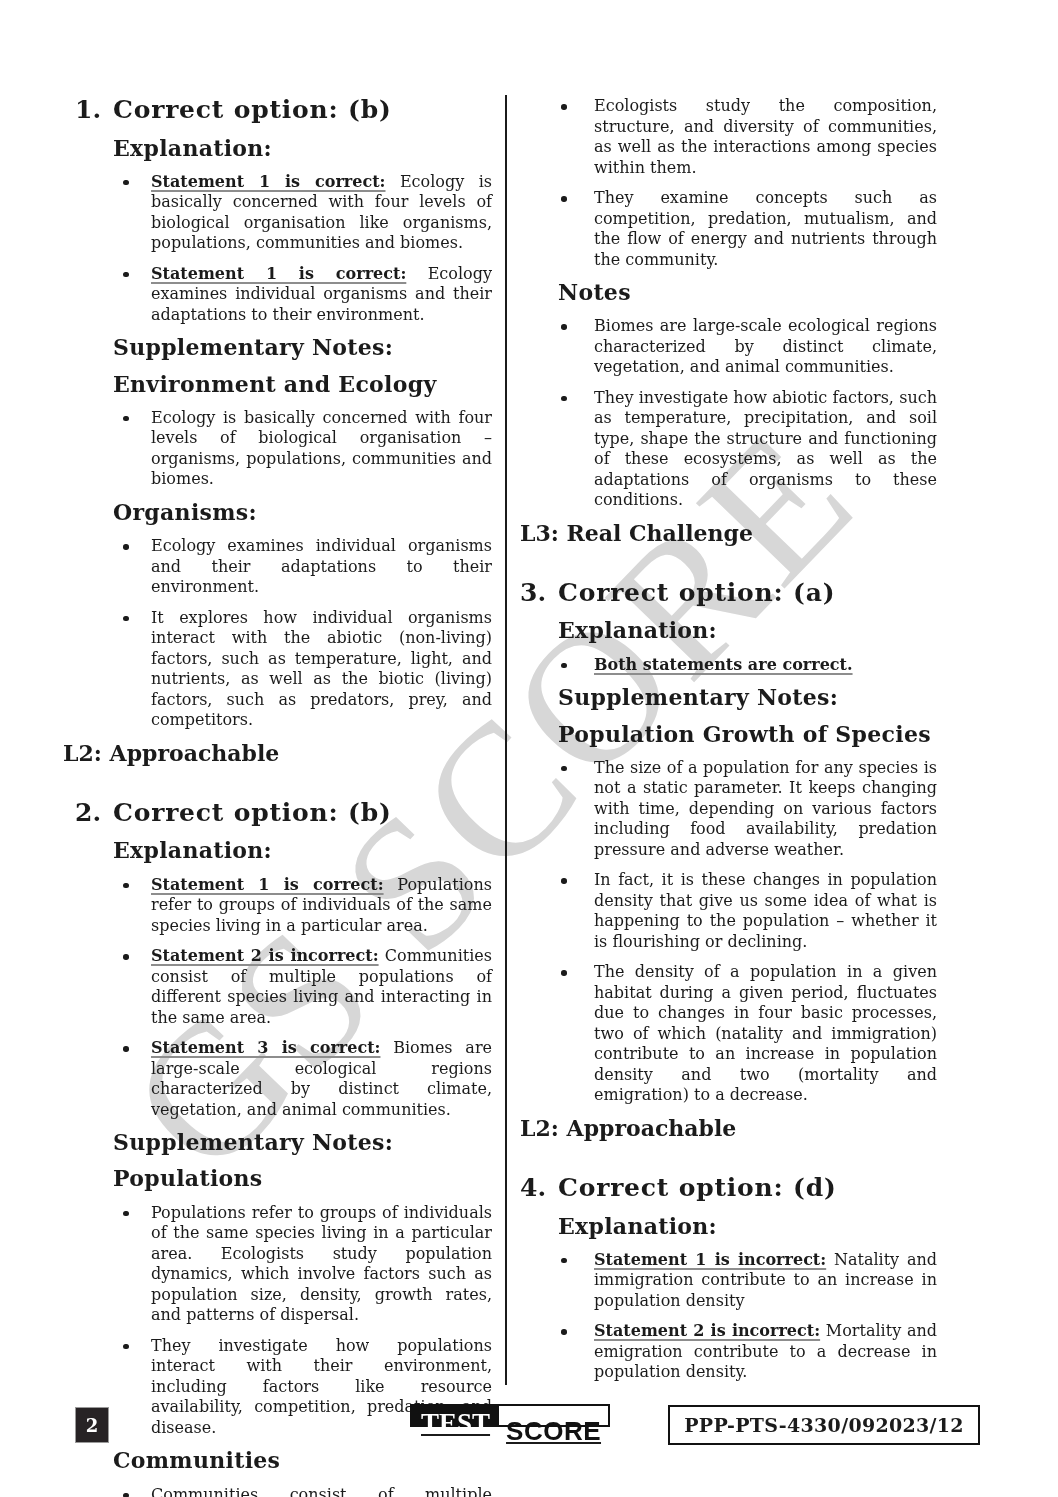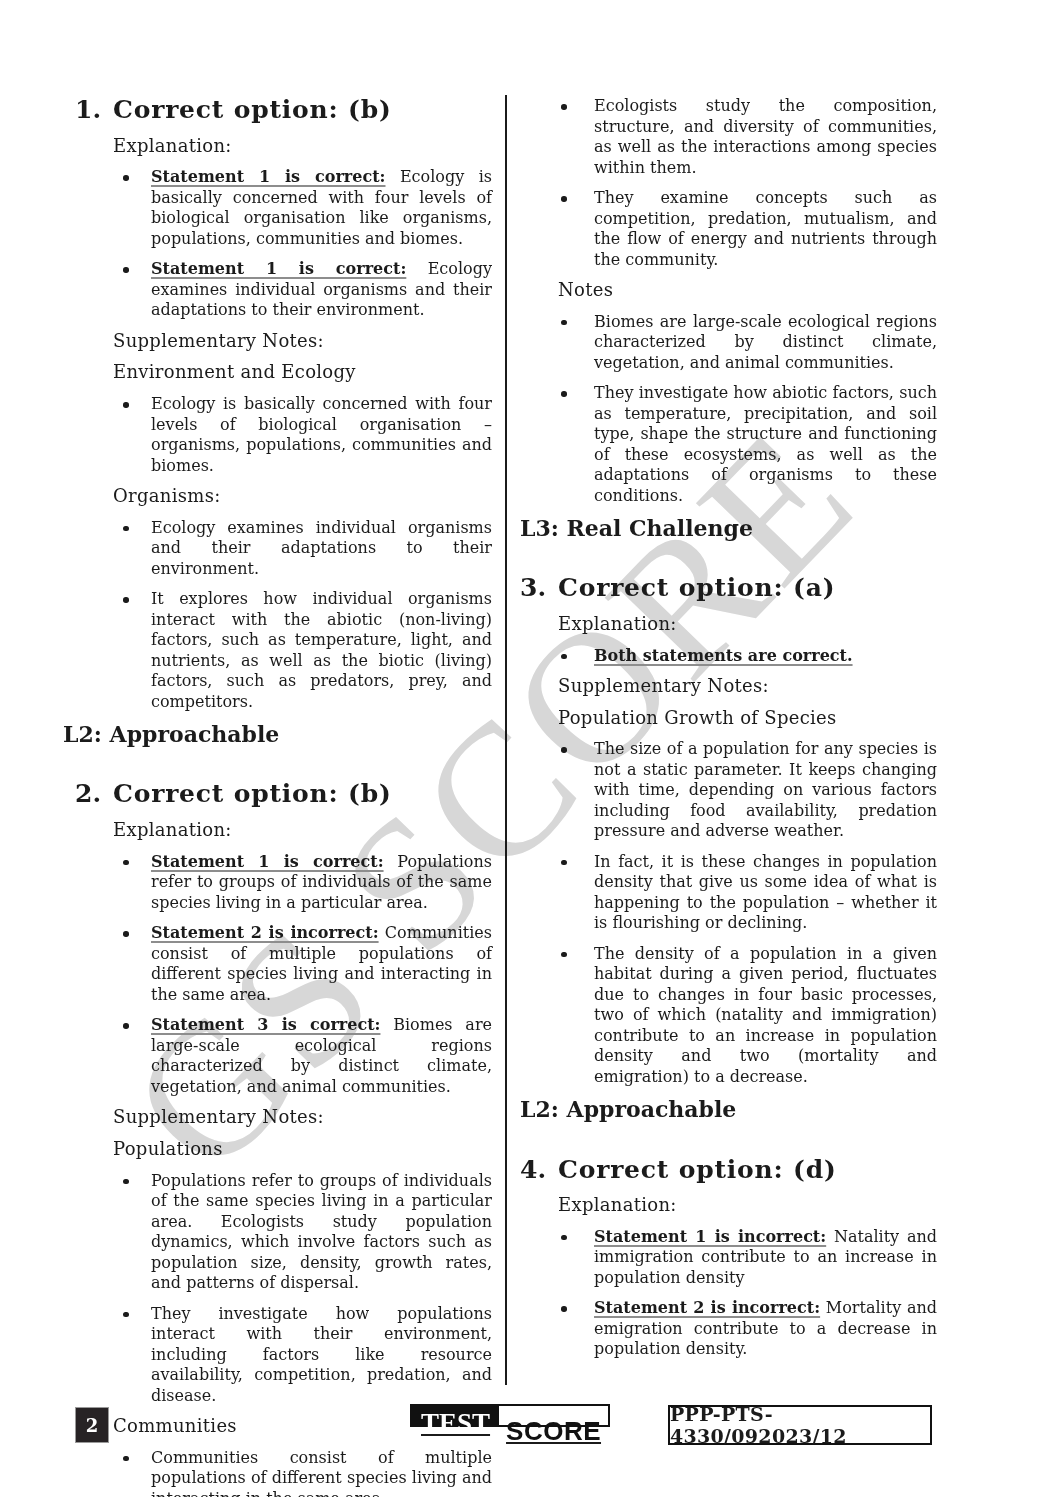--- a/index.html
+++ b/index.html
@@ -35,21 +35,21 @@
     --h-ind:38px;--num-ml:0px;--b-dot:41px;--b-text:74px;}
   .col > :first-child{margin-top:0;}
 
   
   .q-head{
     display:flex;font-size:25px;font-weight:bold;letter-spacing:0.8px;
     margin:34px 0 12px 0;line-height:1.1;
   }
   .q-num{flex:none;width:38px;margin-left:var(--num-ml);letter-spacing:0;}
   .sub,.topic{
-    font-size:18px;font-weight:normal;letter-spacing:0.3px;
+    font-size:22px;font-weight:bold;letter-spacing:0.3px;
     margin:2px 0 11px var(--h-ind);line-height:1.15;
   }
   .bullet{
     position:relative;margin:0 0 10px 0;padding-left:var(--b-text);
     font-size:16px;line-height:20.5px;text-align:justify;
   }
   .bullet::before{
     content:"";position:absolute;left:var(--b-dot);top:8px;
     width:5.5px;height:5.5px;border-radius:50%;background:#1b1b1b;
   }
@@ -80,21 +80,21 @@
     font-family:"Liberation Serif","DejaVu Serif",serif;
     font-weight:bold;font-size:27px;line-height:35px;padding:0 9px;
   }
   .brand-score{
     background:#ffffff;color:#111111;
     font-family:"Liberation Sans","DejaVu Sans",sans-serif;
     font-weight:bold;font-size:26px;line-height:35px;padding:8px 7px;
     letter-spacing:0.5px;
   }
   .doc-code-box{
-    position:absolute;left:668px;top:1405px;width:264px;height:40px;
+    position:absolute;left:668px;top:1405px;width:312px;height:40px;
     border:2px solid #111111;box-sizing:border-box;
     display:flex;align-items:center;justify-content:center;
     font-size:19px;font-weight:bold;letter-spacing:0.3px;z-index:2;
   }
 </style>
 </head>
 <body>
 
 <div class="page">
 

